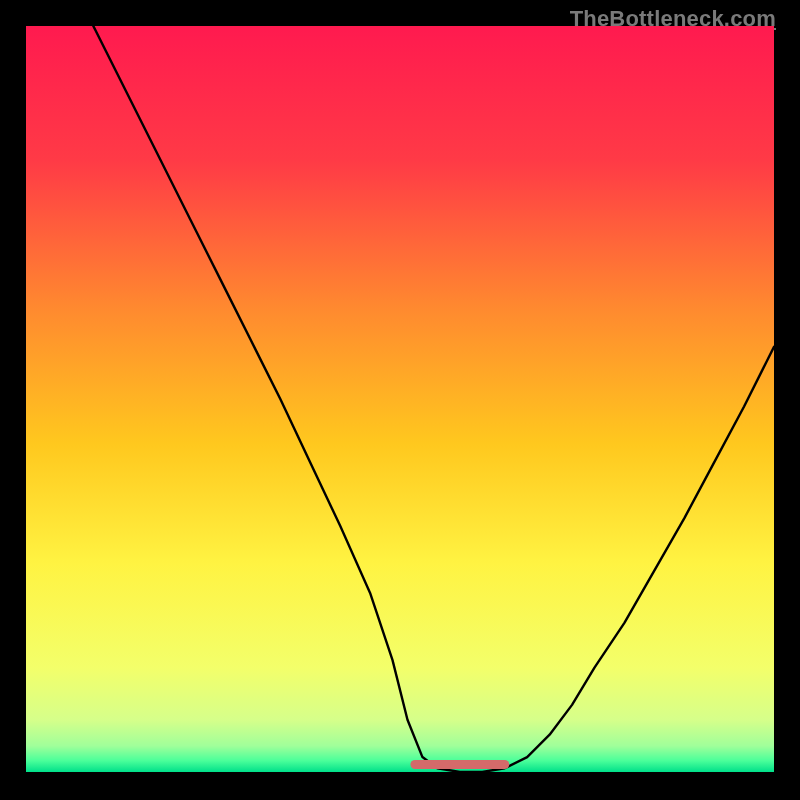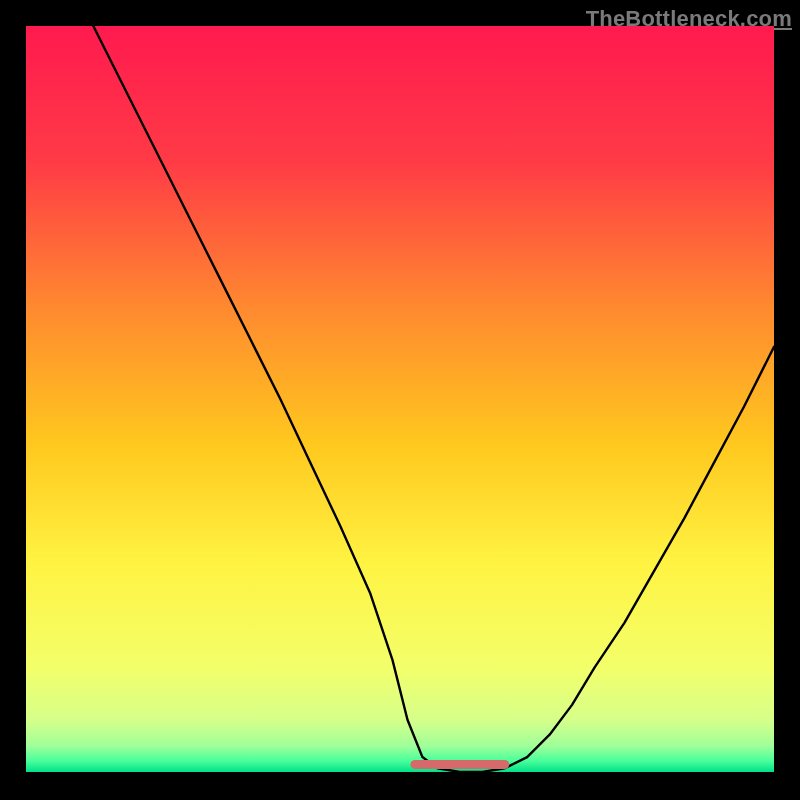--- a/index.html
+++ b/index.html
@@ -11,21 +11,21 @@
     overflow: hidden;
   }
   .chart-wrap {
     position: relative;
     width: 800px;
     height: 800px;
   }
   .watermark {
     position: absolute;
     top: 6px;
-    right: 8px;
+    right: 24px;
     font-family: Arial, Helvetica, sans-serif;
     font-size: 22px;
     font-weight: 600;
     color: #7a7a7a;
     letter-spacing: 0.2px;
     text-decoration: underline;
   }
   svg.plot {
     position: absolute;
     top: 0;

